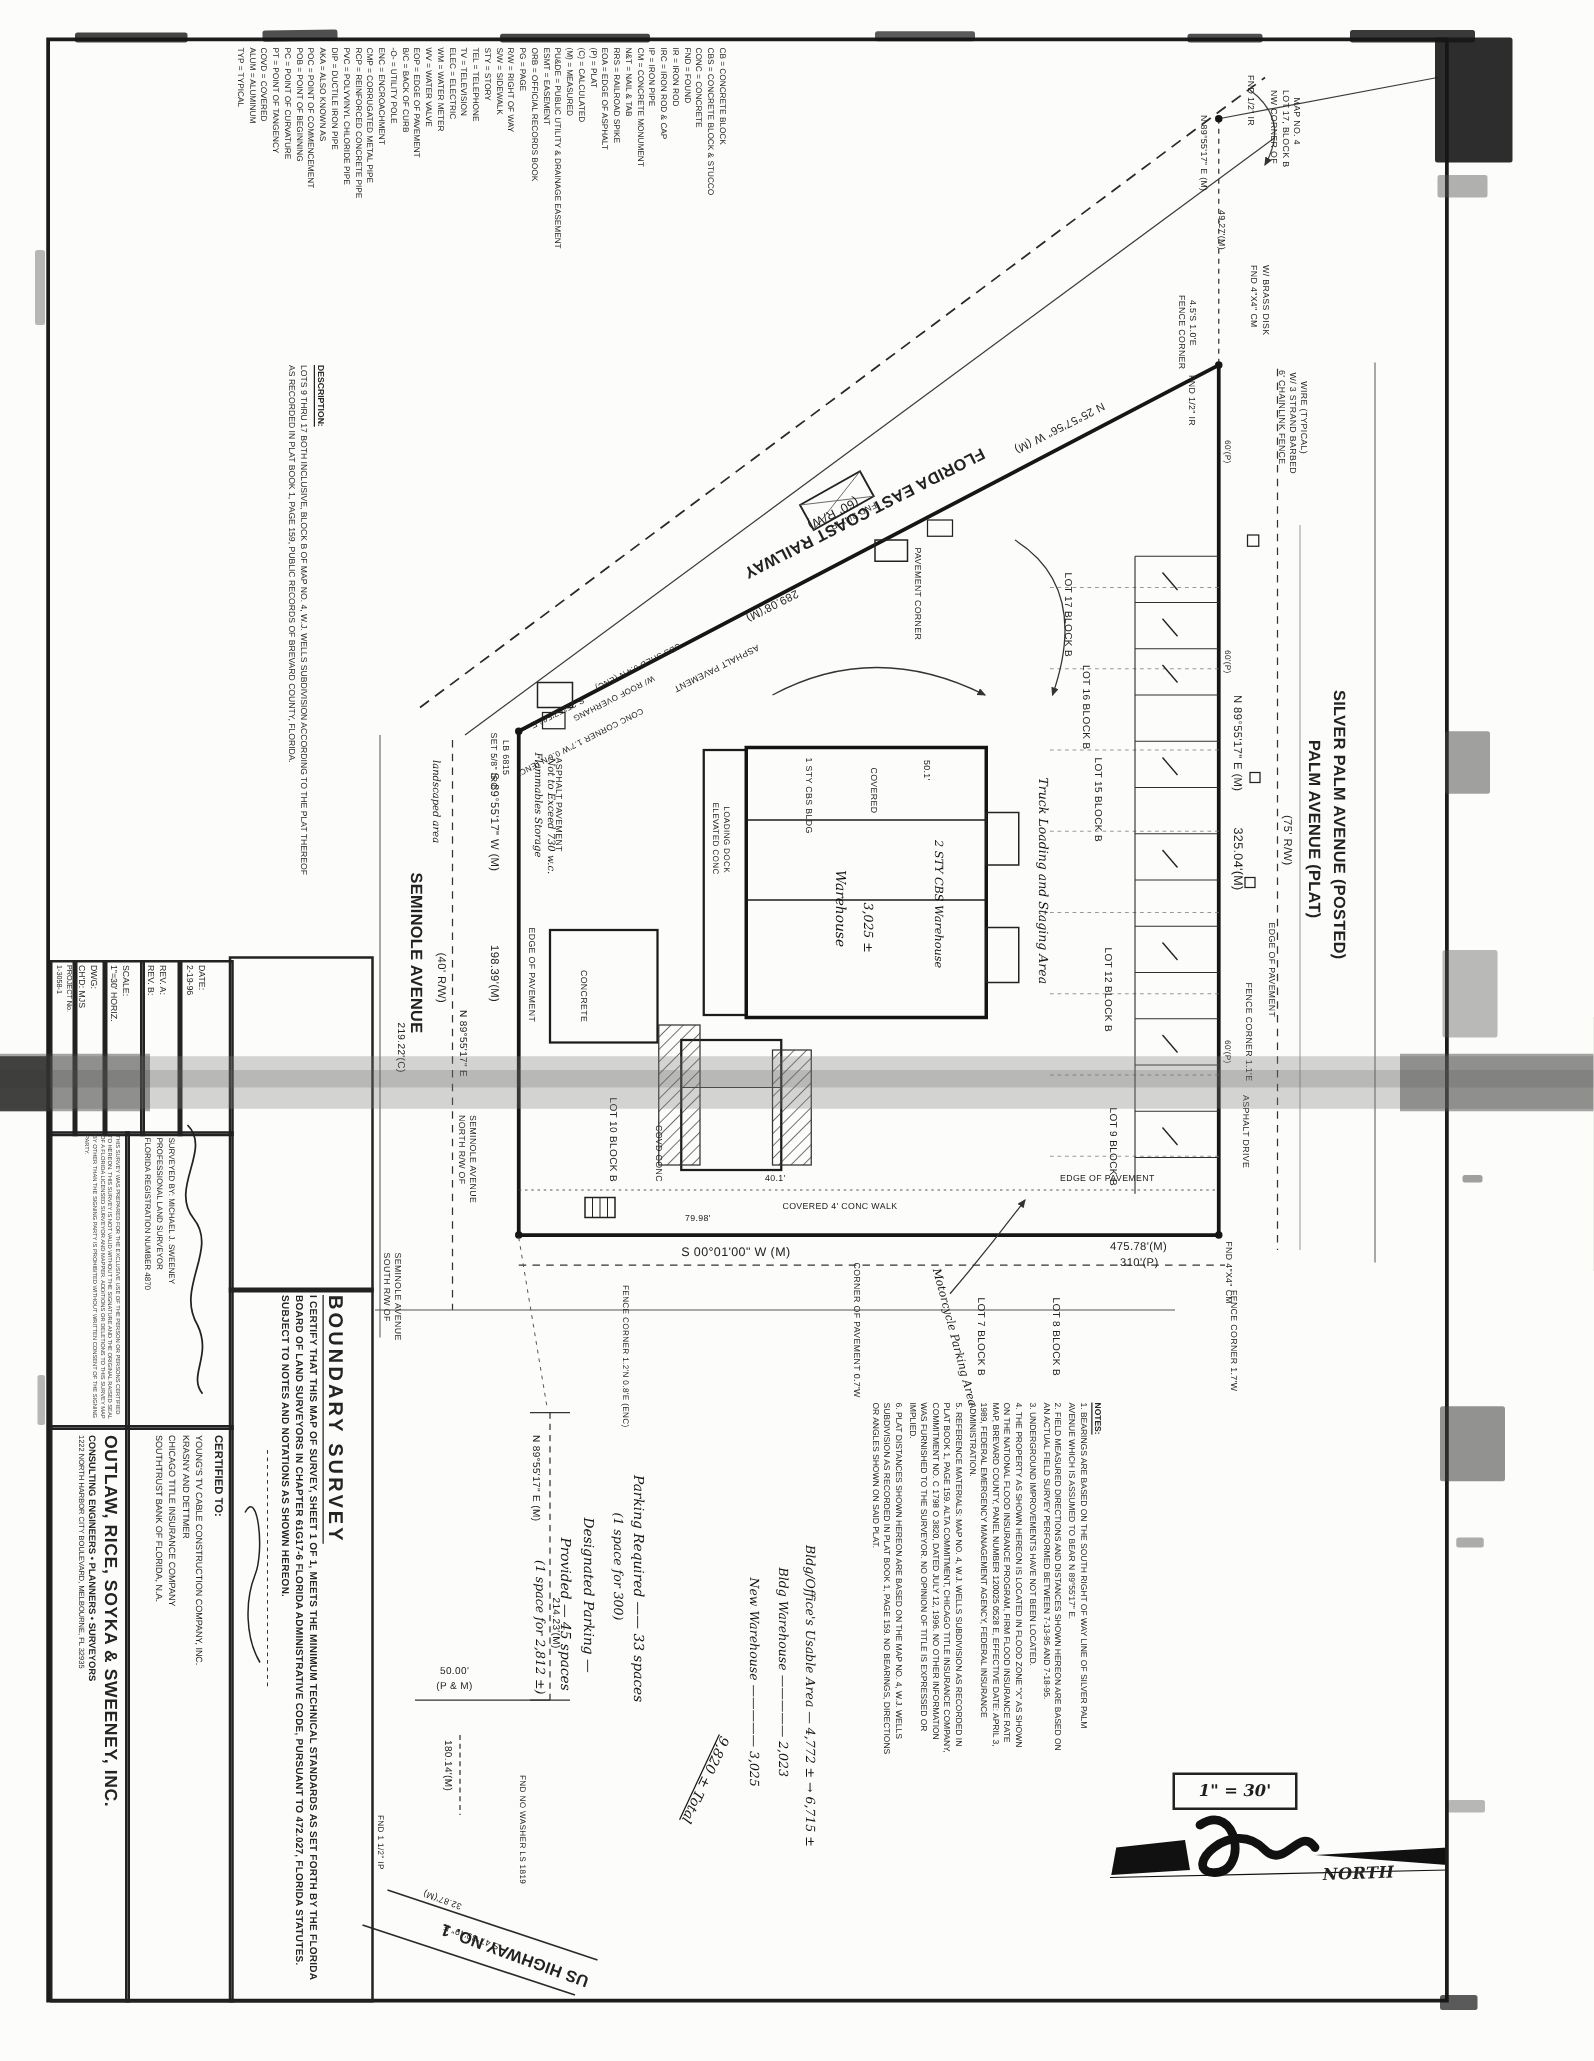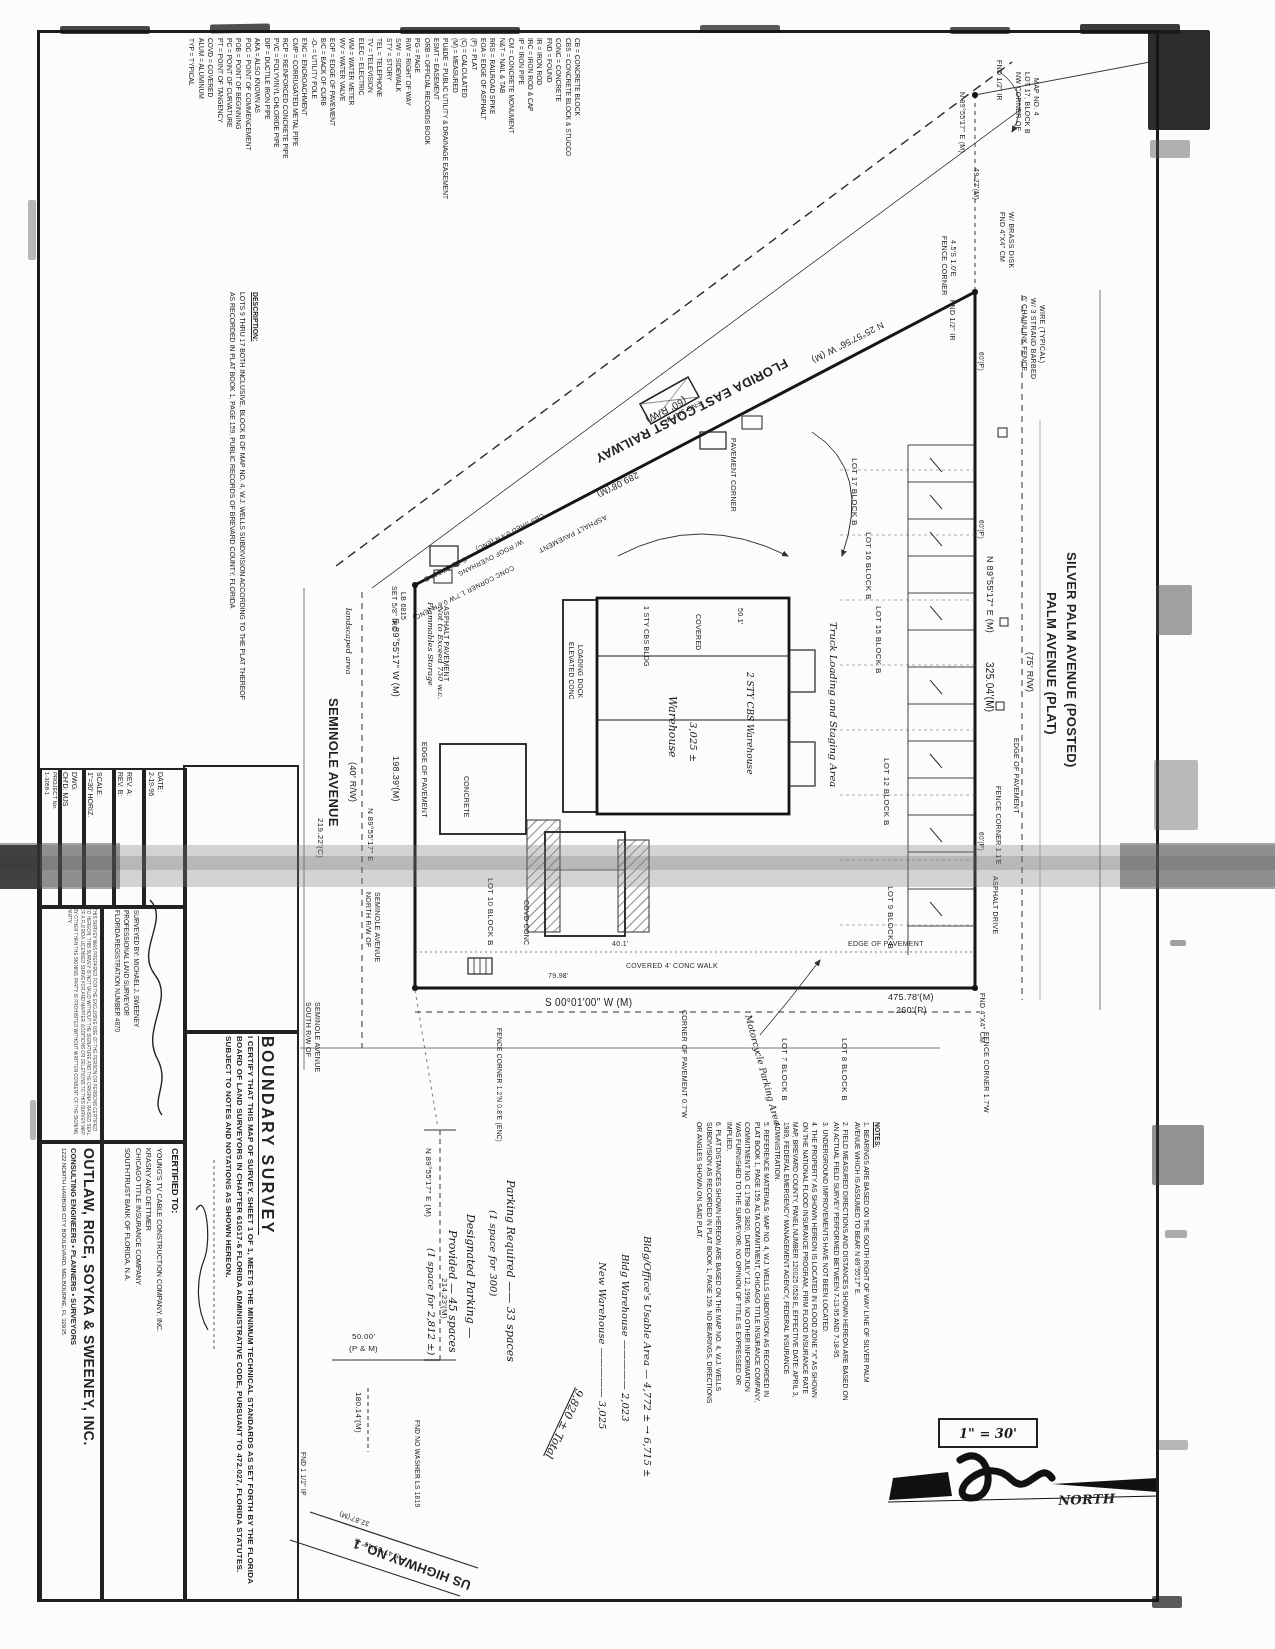--- a/index.html
+++ b/index.html
@@ -333,21 +333,21 @@
       <div class="ann" style="left: 400px; top: 618px; font-size: 9px; transform: rotate(90deg);">S 89°55'17" W (M)</div>
       <div class="ann" style="left: 400px; top: 756px; font-size: 9px; transform: rotate(90deg);">198.39'(M)</div>
       <div class="ann" style="left: 324px; top: 818px; font-size: 8px; transform: rotate(90deg);">219.22'(C)</div>
       <div class="ann" style="left: 374px; top: 808px; font-size: 8px; transform: rotate(90deg);">N 89°55'17" E</div>
       <div class="ann" style="left: 372px; top: 892px; font-size: 7px; transform: rotate(90deg);">NORTH R/W OF</div>
       <div class="ann" style="left: 381px; top: 892px; font-size: 7px; transform: rotate(90deg);">SEMINOLE AVENUE</div>
       <div class="ann" style="left: 312px; top: 1002px; font-size: 7px; transform: rotate(90deg);">SOUTH R/W OF</div>
       <div class="ann" style="left: 321px; top: 1002px; font-size: 7px; transform: rotate(90deg);">SEMINOLE AVENUE</div>
       <div class="ann" style="left: 545px; top: 998px; font-size: 10px;">S 00°01'00" W (M)</div>
       <div class="ann" style="left: 888px; top: 993px; font-size: 9px;">475.78'(M)</div>
-      <div class="ann" style="left: 896px; top: 1006px; font-size: 9px;">260'(P)</div>
+      <div class="ann" style="left: 896px; top: 1006px; font-size: 9px;">310'(P)</div>
       <div class="ann bold" style="left: 468px; top: 1592px; font-size: 13px; transform: rotate(200deg);">US HIGHWAY NO. 1</div>
       <div class="ann" style="left: 1003px; top: 60px; font-size: 7px; transform: rotate(90deg);">FND 1/2" IR</div>
       <div class="ann" style="left: 1022px; top: 72px; font-size: 7px; transform: rotate(90deg);">NW CORNER OF</div>
       <div class="ann" style="left: 1031px; top: 72px; font-size: 7px; transform: rotate(90deg);">LOT 17, BLOCK B</div>
       <div class="ann" style="left: 1040px; top: 78px; font-size: 7px; transform: rotate(90deg);">MAP NO. 4</div>
       <div class="ann" style="left: 966px; top: 92px; font-size: 7px; transform: rotate(90deg);">N 89°55'17" E (M)</div>
       <div class="ann" style="left: 980px; top: 168px; font-size: 7px; transform: rotate(90deg);">49.27'(M)</div>
       <div class="ann" style="left: 1006px; top: 212px; font-size: 7px; transform: rotate(90deg);">FND 4"X4" CM</div>
       <div class="ann" style="left: 1015px; top: 212px; font-size: 7px; transform: rotate(90deg);">W/ BRASS DISK</div>
       <div class="ann" style="left: 948px; top: 236px; font-size: 7px; transform: rotate(90deg);">FENCE CORNER</div>

